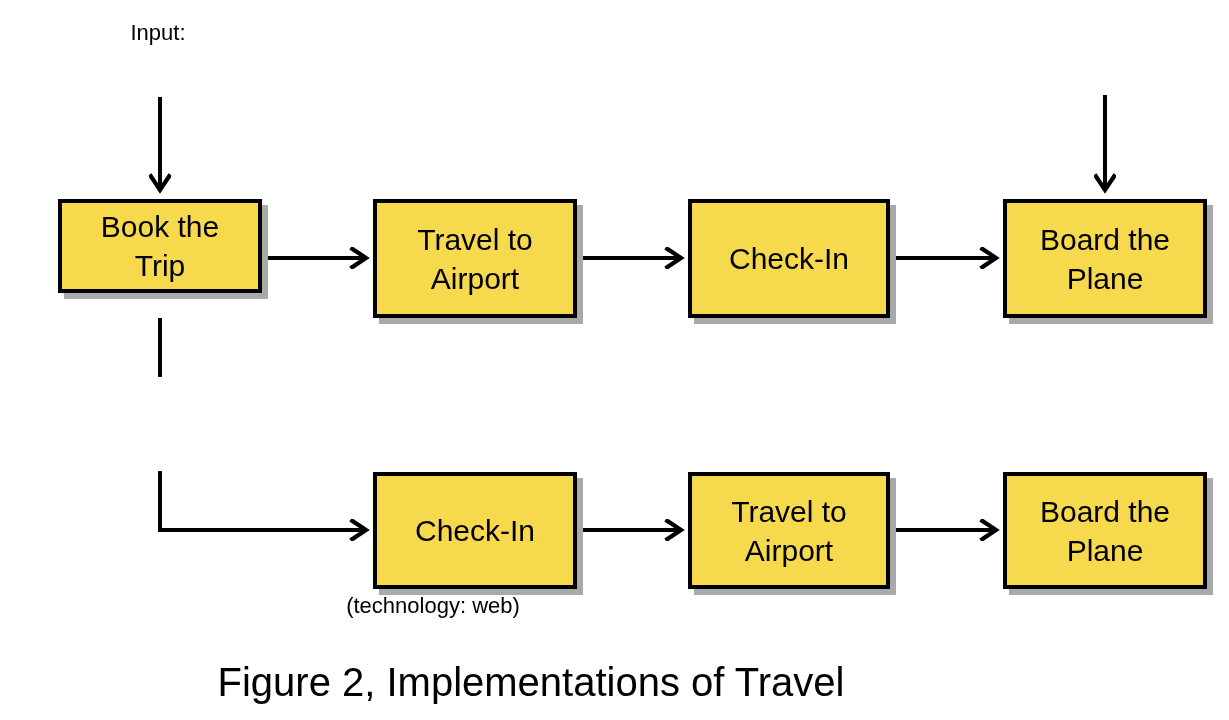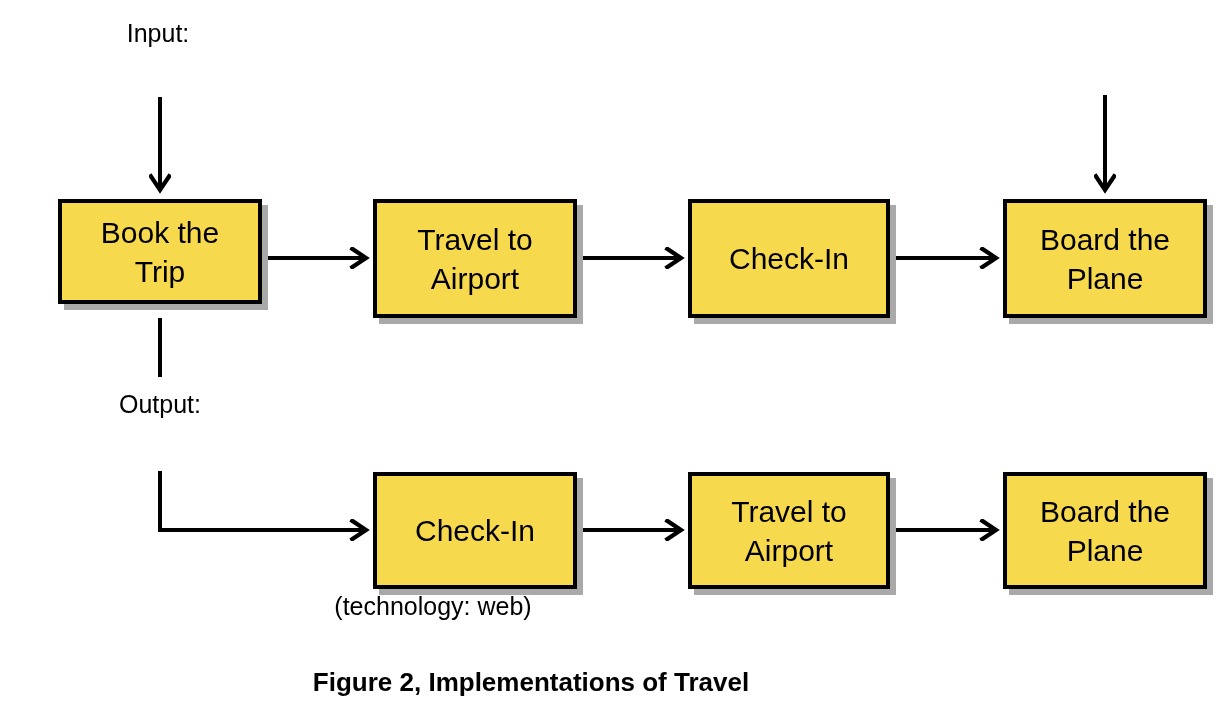--- a/index.html
+++ b/index.html
@@ -43,42 +43,42 @@
   .box-label {
     display: inline-block;
     max-width: 172px;
     font-size: 30px;
     line-height: 39px;
     color: #000000;
   }
   .floating-label {
     position: absolute;
     text-align: center;
-    font-size: 25px;
+    font-size: 22px;
     line-height: 40px;
     color: #000000;
     white-space: nowrap;
   }
   .floating-label span { display: block; }
   
-  .box-book-trip      { left: 58px;   top: 199px; width: 204px; height: 105px; }
+  .box-book-trip      { left: 58px;   top: 199px; width: 204px; height: 94px; }
   .box-travel-top     { left: 373px;  top: 199px; width: 204px; height: 119px; }
   .box-checkin-top    { left: 688px;  top: 199px; width: 202px; height: 119px; }
   .box-board-top      { left: 1003px; top: 199px; width: 204px; height: 119px; }
   
   .box-checkin-bottom { left: 373px;  top: 472px; width: 204px; height: 117px; }
   .box-travel-bottom  { left: 688px;  top: 472px; width: 202px; height: 117px; }
   .box-board-bottom   { left: 1003px; top: 472px; width: 204px; height: 117px; }
   
   .label-input    { left: 38px;  top: 13px;  width: 240px; }
   .label-rowcall  { left: 1005px;top: 51px;  width: 200px; }
   .label-output   { left: 10px;  top: 384px; width: 300px; }
   .label-kiosk    { left: 639px; top: 331px; width: 300px; }
   .label-web      { left: 283px; top: 586px; width: 300px; }
-  .label-caption  { left: 0px;   top: 662px; width: 1062px; font-size: 26px; font-weight: bold; }
+  .label-caption  { left: 0px;   top: 662px; width: 1062px; font-size: 40px; }
 </style>
 </head>
 <body>
 
 <div id="stage" style="--box-fill: #F7D94E; --box-border: #000000; --box-shadow: #A9A9A9;">
 
   <svg id="arrow-layer" viewBox="0 0 1229 720" xmlns="http://www.w3.org/2000/svg">
     <defs>
       <marker id="chev" viewBox="0 0 12 12" refX="9.5" refY="6" markerWidth="5.5" markerHeight="5.5" orient="auto-start-reverse" markerUnits="strokeWidth">
         <path d="M2,1 L9.5,6 L2,11" fill="none" stroke="#000000" stroke-width="2.3" stroke-linecap="square"></path>
@@ -94,21 +94,20 @@
     <path class="connector" d="M578,530 L681,530" marker-end="url(#chev)"></path>
     <path class="connector" d="M891,530 L996,530" marker-end="url(#chev)"></path>
   </svg>
 
   <div class="floating-label label-input">
     <span>Input:</span>
   </div>
 
 
   <div class="floating-label label-output">
-    <span>Output:</span>
   </div>
 
 
   <div class="floating-label label-web">
     <span>(technology: web)</span>
   </div>
 
   <div class="floating-label label-caption">
     <span>Figure 2, Implementations of Travel</span>
   </div>

